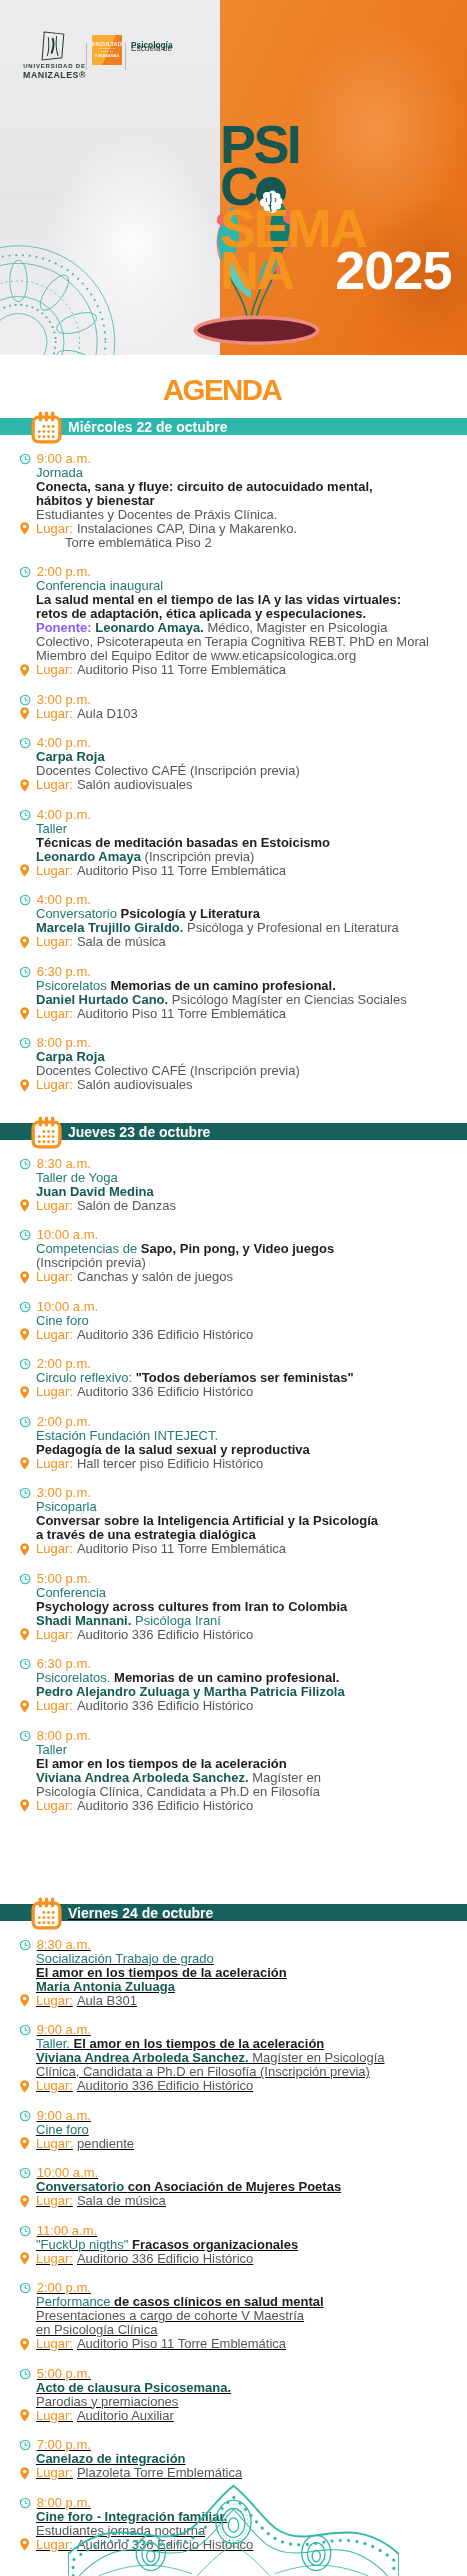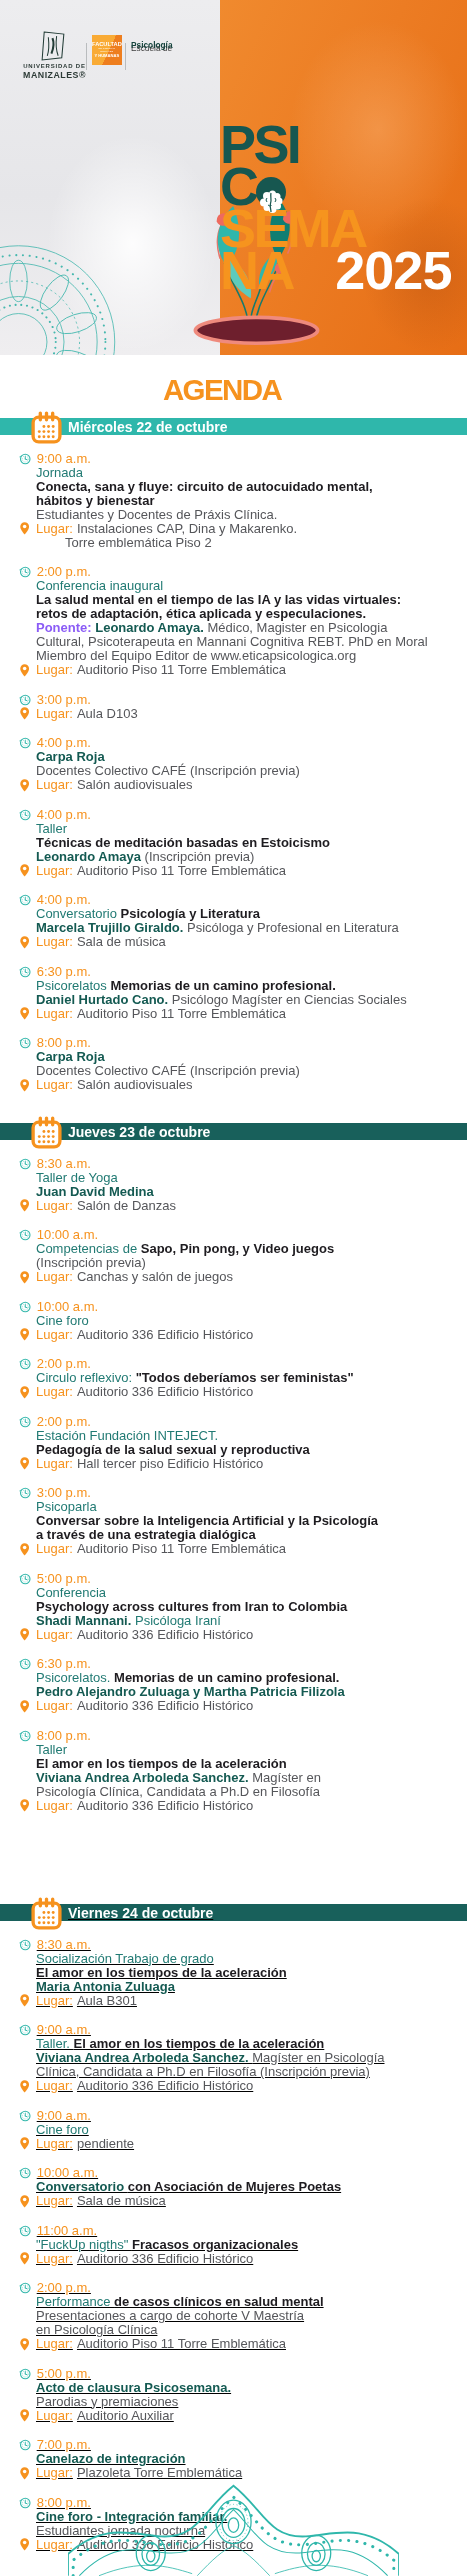--- a/index.html
+++ b/index.html
@@ -254,21 +254,21 @@
                 <path d="M12.5 12 L12.5 7.2" stroke="#35b8ac" stroke-width="2" stroke-linecap="round"></path>
                 <path d="M12.5 12 L16 13.5" stroke="#35b8ac" stroke-width="2" stroke-linecap="round"></path>
                 <path d="M3.5 6 L1.5 8" stroke="#35b8ac" stroke-width="2" stroke-linecap="round"></path>
               </svg>
               <span class="txt">2:00 p.m.</span>
             </div>
             <div class="ev-row"><span class="s-teal">Conferencia inaugural</span></div>
             <div class="ev-row"><span class="s-bold">La salud mental en el tiempo de las IA y las vidas virtuales:</span></div>
             <div class="ev-row"><span class="s-bold">retos de adaptación, ética aplicada y especulaciones.</span></div>
             <div class="ev-row"><span class="s-orangeB">Ponente: </span><span class="s-tealB">Leonardo Amaya. </span><span class="s-gray">Médico, Magister en Psicologia</span></div>
-            <div class="ev-row"><span class="s-gray">Cultural, Psicoterapeuta en Mannani Cognitiva  REBT. PhD en Moral</span></div>
+            <div class="ev-row"><span class="s-gray">Colectivo, Psicoterapeuta en Terapia Cognitiva  REBT. PhD en Moral</span></div>
             <div class="ev-row"><span class="s-gray">Miembro del Equipo Editor de www.eticapsicologica.org</span></div>
             <div class="ev-row icon-row lugar-row">
               <svg width="9.3" height="13" viewBox="0 0 18 25" class="pin-svg">
                 <path d="M9 0.5 C4.3 0.5 0.5 4.3 0.5 9 C0.5 15.2 9 24 9 24 S17.5 15.2 17.5 9 C17.5 4.3 13.7 0.5 9 0.5 Z" fill="#f6921e"></path>
                 <circle cx="9" cy="8.7" r="3.4" fill="#ffffff"></circle>
               </svg>
               <span class="body"><span class="lugar-label">Lugar:</span><span class="s-gray">Auditorio Piso 11 Torre Emblemática</span></span>
             </div>
           </div>
           <div class="event">

